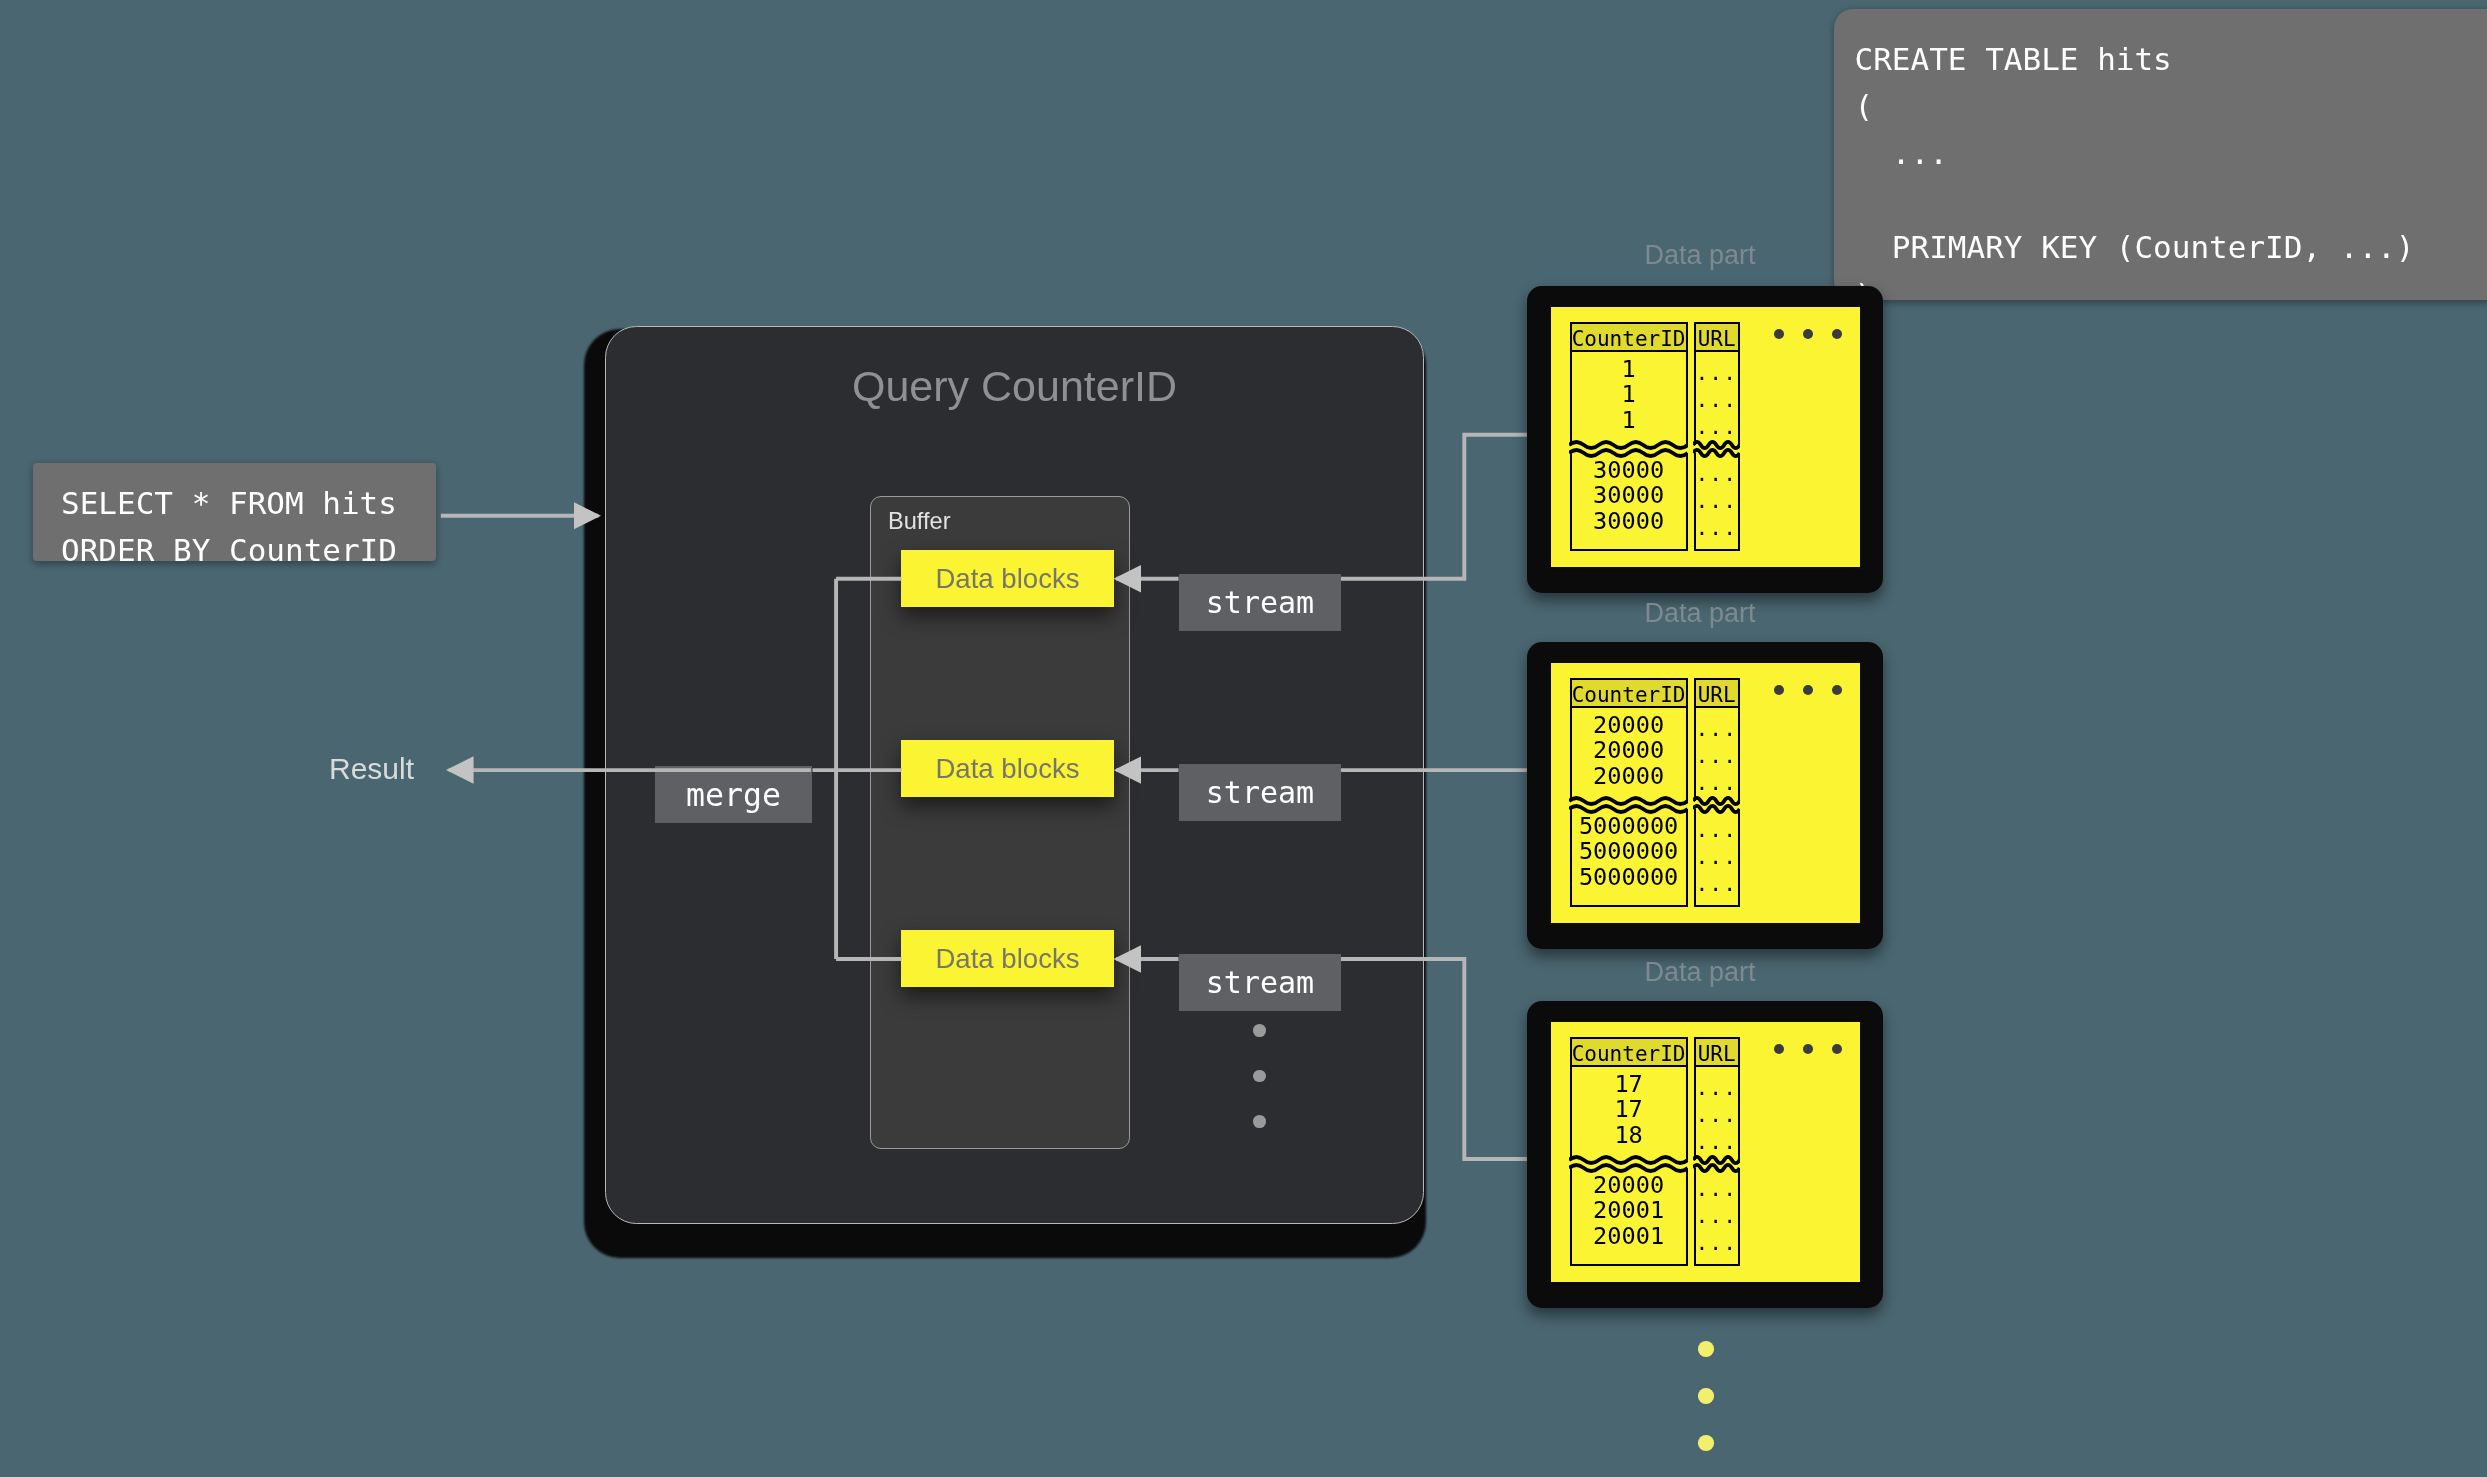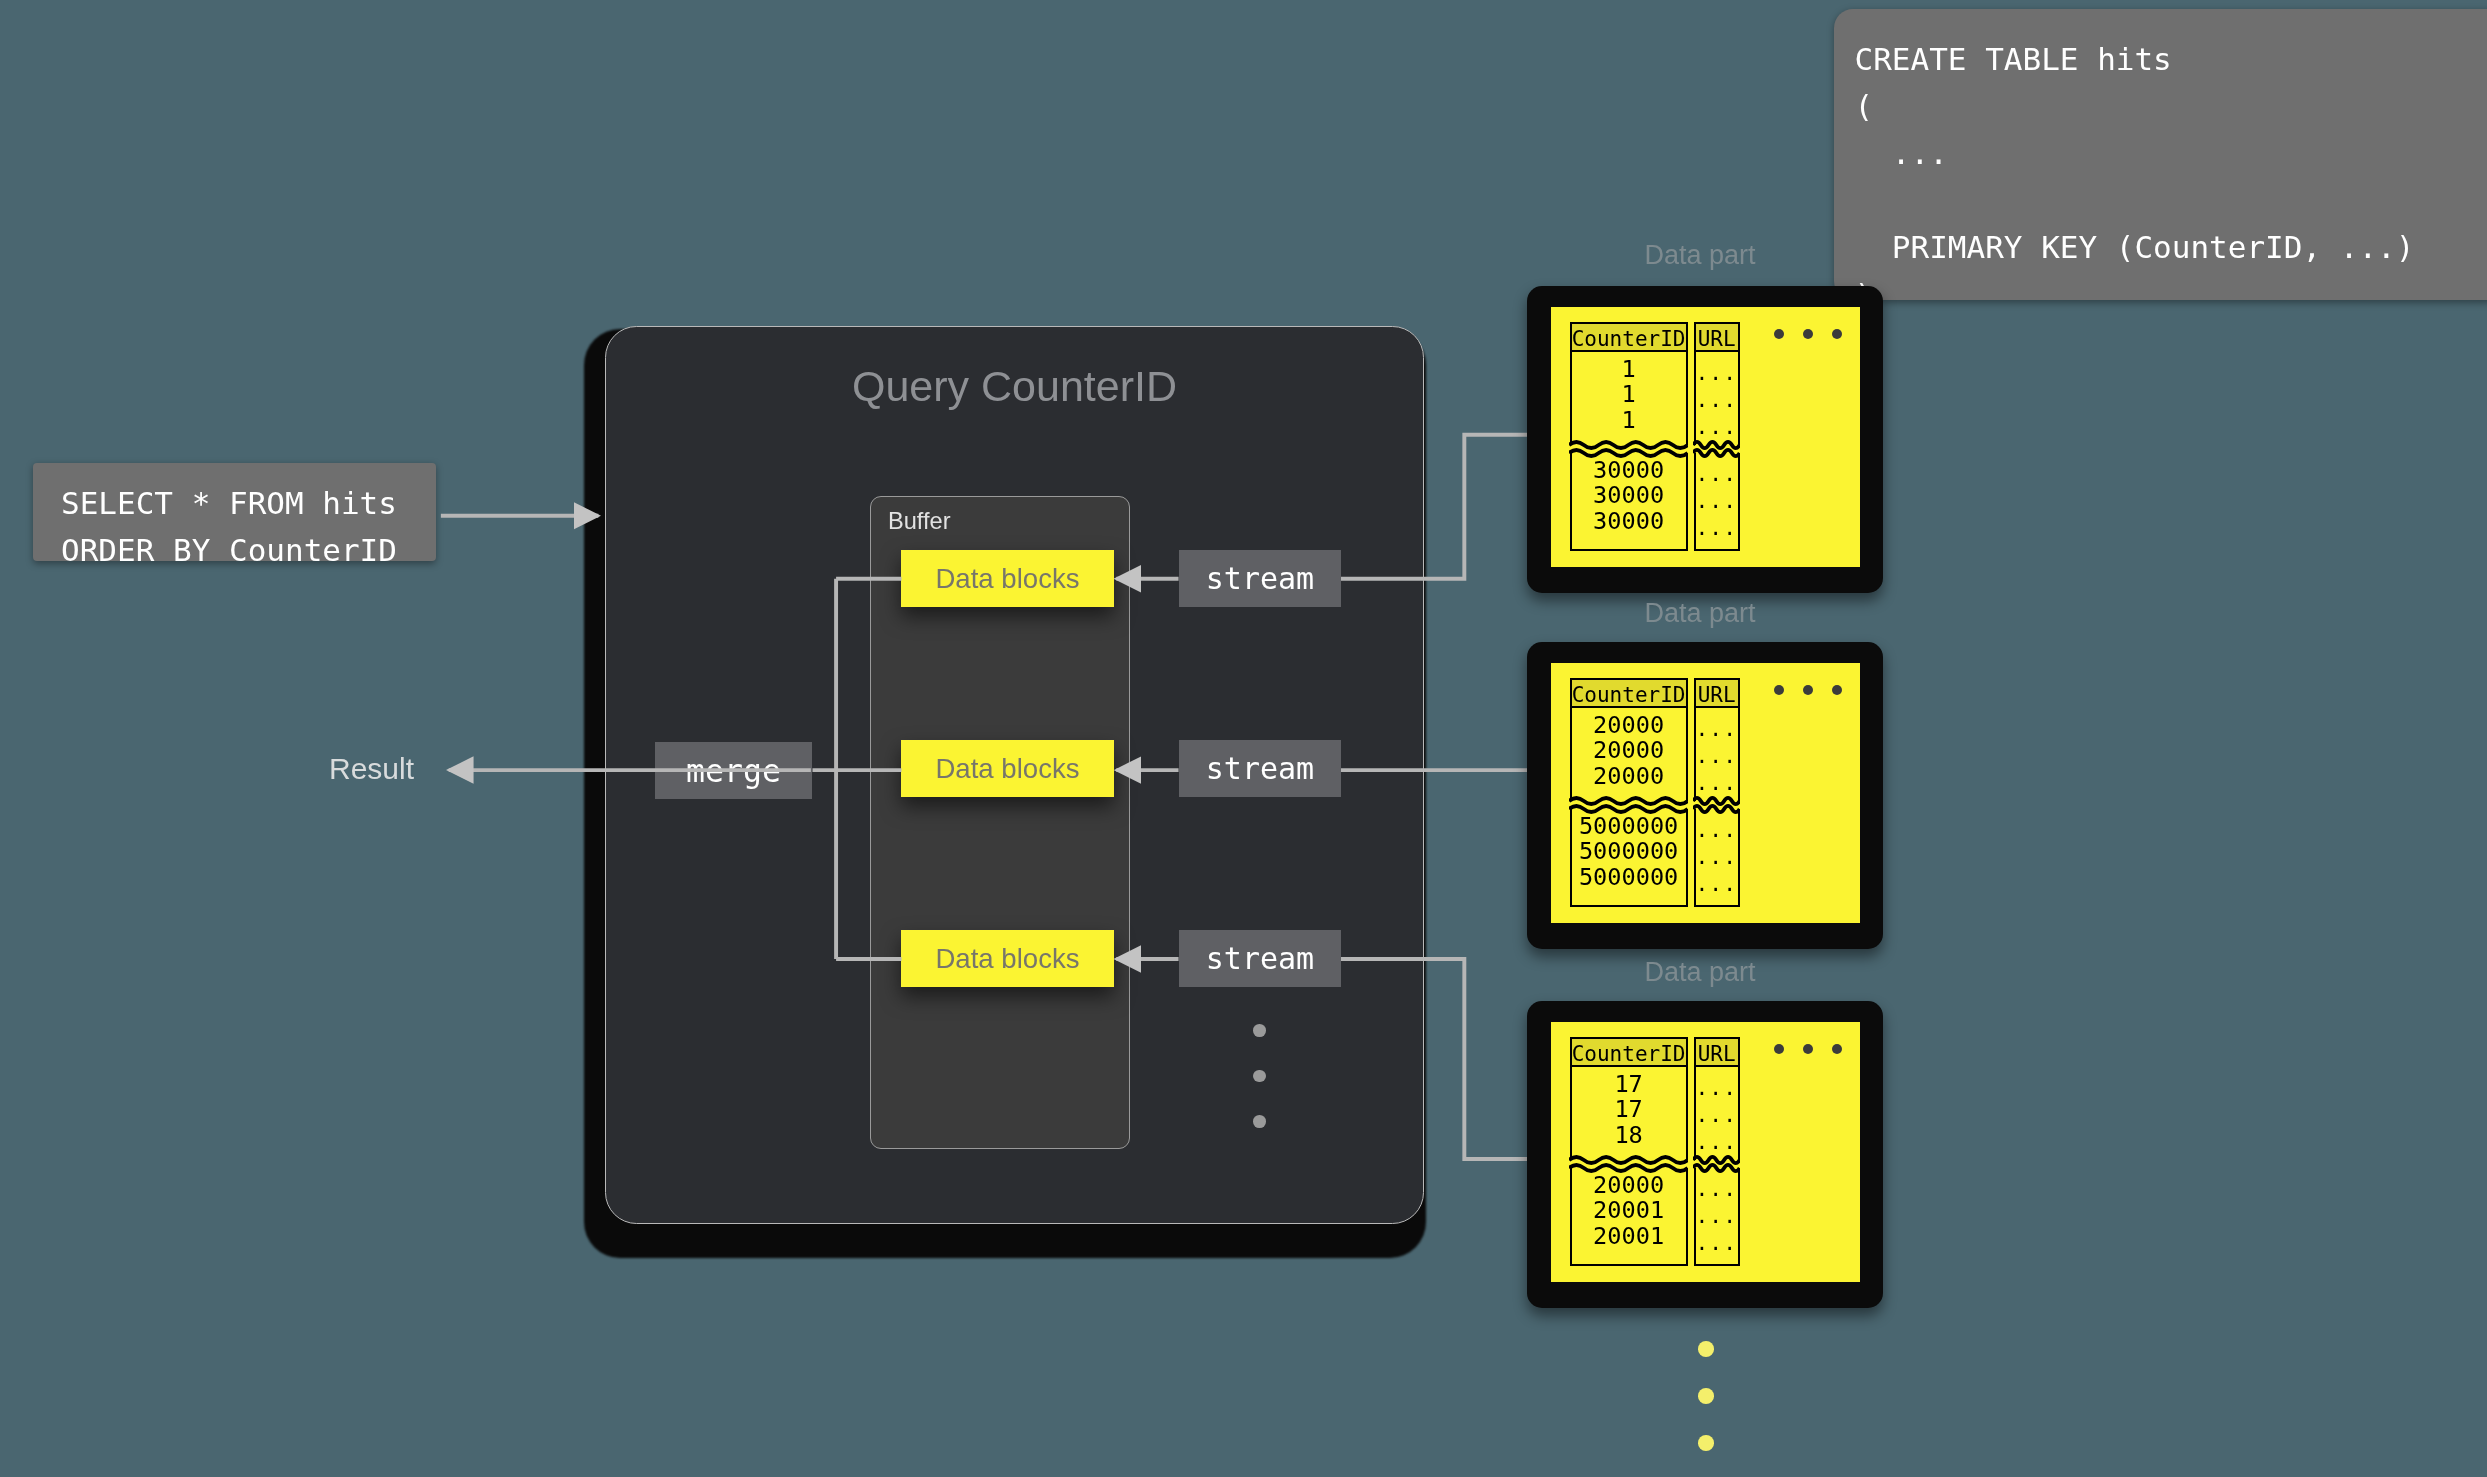--- a/index.html
+++ b/index.html
@@ -101,20 +101,21 @@
   #data-block-3 { left: 901px; top: 930px; }
 
   
   .chip {
     background: #5f6064;
     color: #ffffff;
     font-family: "DejaVu Sans Mono", monospace;
     display: flex;
     align-items: center;
     justify-content: center;
+    margin-top: 24px;
   }
   #merge-chip {
     left: 655px; top: 742px;
     width: 157px; height: 57px;
     font-size: 31.5px;
   }
   .stream-chip {
     width: 162px; height: 57px;
     font-size: 30px;
   }

